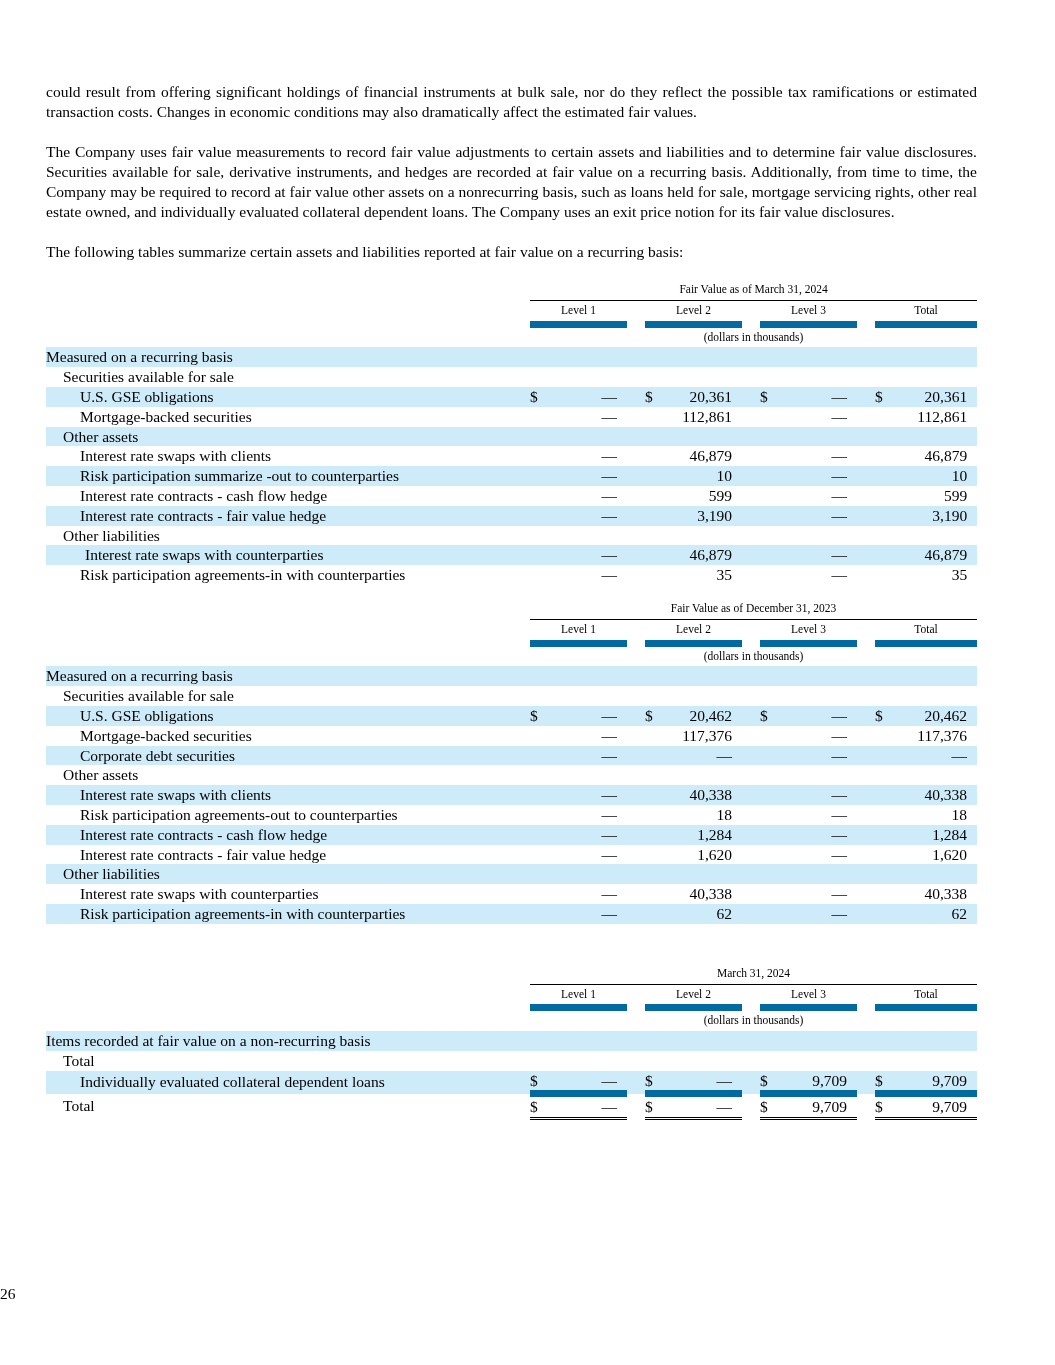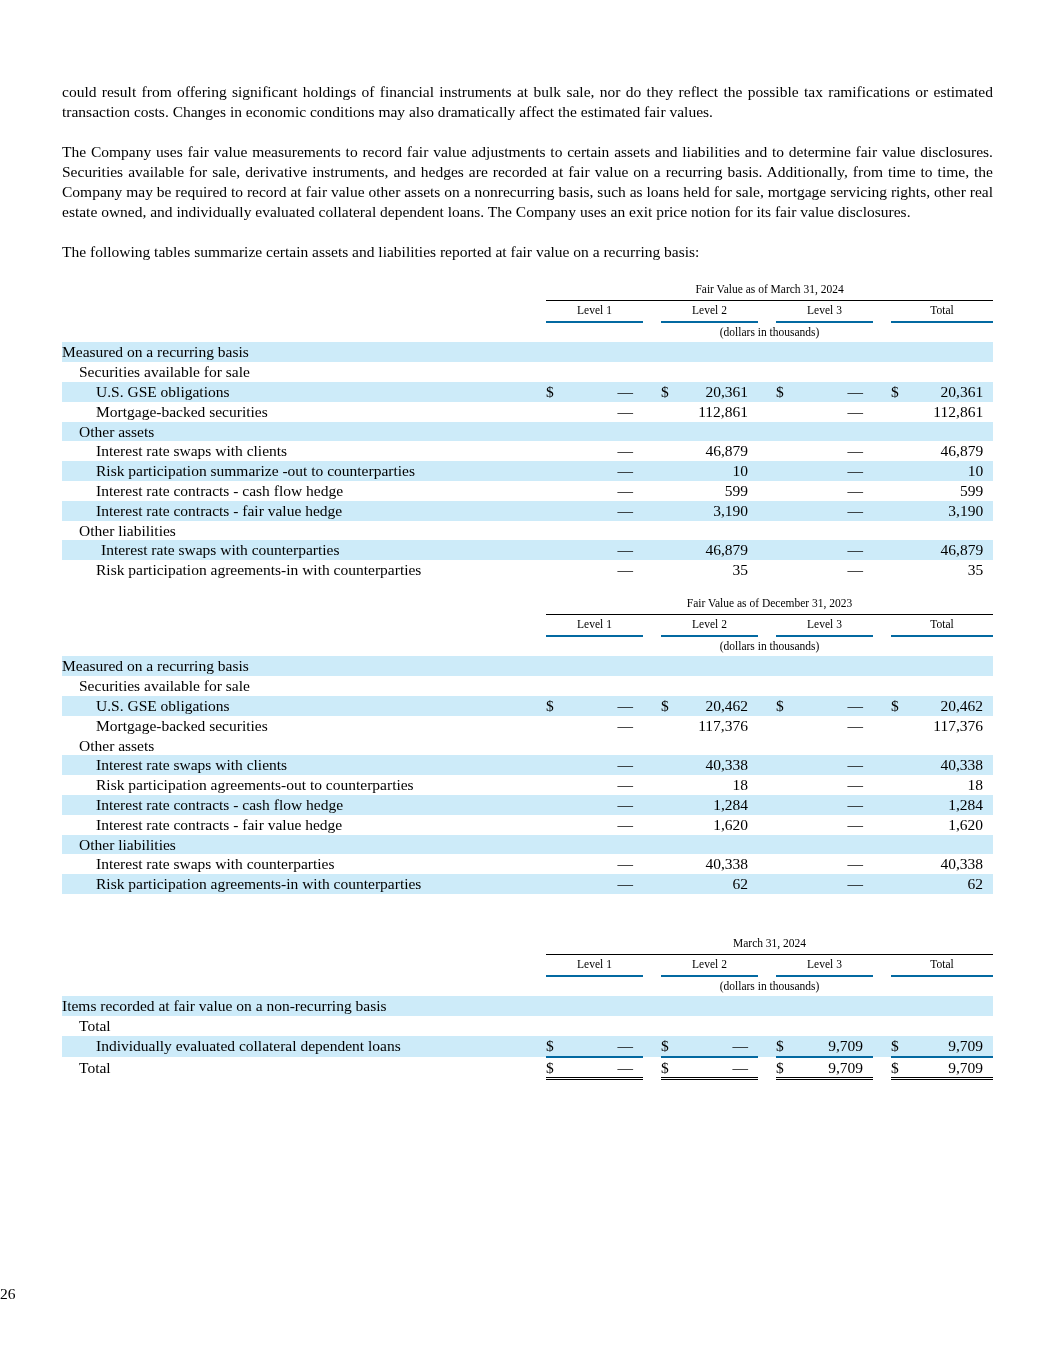--- a/index.html
+++ b/index.html
@@ -1,29 +1,29 @@
 <!DOCTYPE html>
 <html><head>
 <meta charset="utf-8">
 <style>
   html, body { margin:0; padding:0; background:#fff; }
   body { width:1055px; height:1365px; position:relative; font-family:"Liberation Serif", serif; color:#000; }
-  .page { position:absolute; left:62px; top:82px; width:931px; }
+  .page { position:absolute; left:46px; top:82px; width:931px; }
   p.para { margin:0; font-size:15.5px; line-height:20px; text-align:justify; }
   .gap { height:20px; }
   table.fv { border-collapse:collapse; width:931px; font-size:15.5px; table-layout:fixed; }
   table.fv td { padding:0; height:19.8px; line-height:19.8px; white-space:nowrap; }
   .hdr td { font-family:"Liberation Serif", serif; font-weight:normal; font-size:11.5px; text-align:center; height:16px; line-height:16px; }
   .band { background:#cdebf9; }
   .ind1 { padding-left:17px !important; }
   .ind2 { padding-left:34px !important;margin-left:41px; }
   .ind2b { padding-left:39px !important; }
   .dol { text-align:left; padding-left:0; }
   .num { text-align:right; padding-right:10px !important; }
-  .ul { border-bottom:2px solid #0369a1; }
+  .ul { border-bottom:7px solid #0369a1; }
   .dbl { border-bottom:3px double #000; }
   .gtitle { border-bottom:1px solid #000; }
   .pagenum { position:absolute; top:1285px; left:0; width:1055px; text-align:left; font-size:15.5px; }
 </style>
 </head>
 <body>
 
 <div class="page">
   <p class="para">could result from offering significant holdings of financial instruments at bulk sale, nor do they reflect the possible tax ramifications or estimated transaction costs. Changes in economic conditions may also dramatically affect the estimated fair values.</p>
   <div class="gap"></div>
@@ -322,20 +322,34 @@
             <td></td>
             <td class="dol"></td>
             <td class="num">117,376</td>
             <td></td>
             <td class="dol"></td>
             <td class="num">—</td>
             <td></td>
             <td class="dol"></td>
             <td class="num">117,376</td>
           </tr>
+          <tr class="band">
+            <td class="ind2">Corporate debt securities</td>
+            <td class="dol"></td>
+            <td class="num">—</td>
+            <td></td>
+            <td class="dol"></td>
+            <td class="num">—</td>
+            <td></td>
+            <td class="dol"></td>
+            <td class="num">—</td>
+            <td></td>
+            <td class="dol"></td>
+            <td class="num">—</td>
+          </tr>
           <tr class="">
             <td class="ind1">Other assets</td>
             <td></td>
             <td></td>
             <td></td>
             <td></td>
             <td></td>
             <td></td>
             <td></td>
             <td></td>

